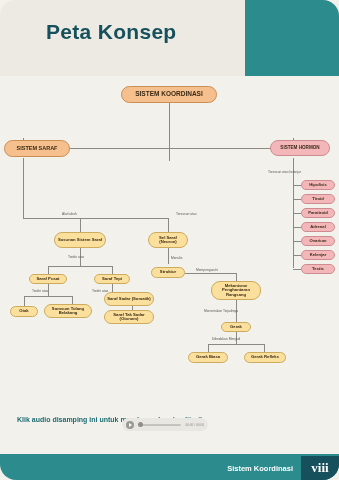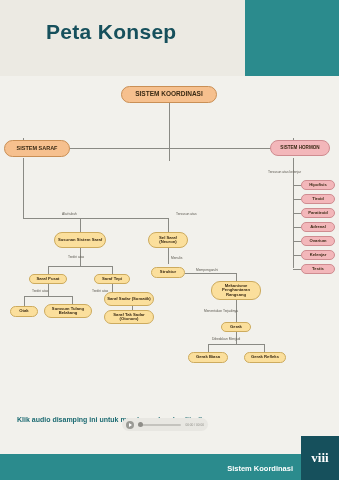--- a/index.html
+++ b/index.html
@@ -3,21 +3,21 @@
 <meta charset="utf-8">
 <style>
   html,body{margin:0;padding:0;}
   body{
     width:339px;height:480px;
     background:#f2f1ec;
     font-family:"Liberation Sans", sans-serif;
     overflow:hidden;
     position:relative;
   }
-  #root{position:relative;width:339px;height:480px;overflow:hidden;background:#f2f1ec;}
+  #root{position:relative;width:339px;height:480px;overflow:hidden;background:#f2f1ec;border-radius:16px;}
 
   
   .header-band{position:absolute;left:0;top:0;width:339px;height:76px;background:#eceae3;}
   .header-teal{position:absolute;right:0;top:0;width:94px;height:76px;background:#2b8b8d;}
   .header-title{
     position:absolute;left:46px;top:20px;
     font-size:21px;font-weight:bold;color:#16505c;
     letter-spacing:.3px;
   }
 
@@ -77,21 +77,21 @@
   .track-knob{position:absolute;left:0;top:-2px;width:5px;height:5px;border-radius:50%;background:#8e8d88;}
   .player-time{font-size:3.2px;color:#8e8d88;flex:none;}
 
   
   .footer{position:absolute;left:0;bottom:0;width:339px;height:26px;background:#2b8b8d;}
   .footer-title{
     position:absolute;right:46px;bottom:7px;
     font-size:7.5px;font-weight:bold;color:#ffffff;
   }
   .footer-page{
-    position:absolute;right:0;bottom:0;width:38px;height:44px;background:#16505c;
+    position:absolute;right:0;bottom:0;width:38px;height:24px;background:#16505c;
     display:flex;align-items:center;justify-content:center;
   }
   .footer-page span{color:#fff;font-size:13px;font-weight:bold;font-family:"Liberation Serif",serif;}
 </style>
 </head>
 <body>
 
 <div id="root">
 
   <div class="header-band"></div>

